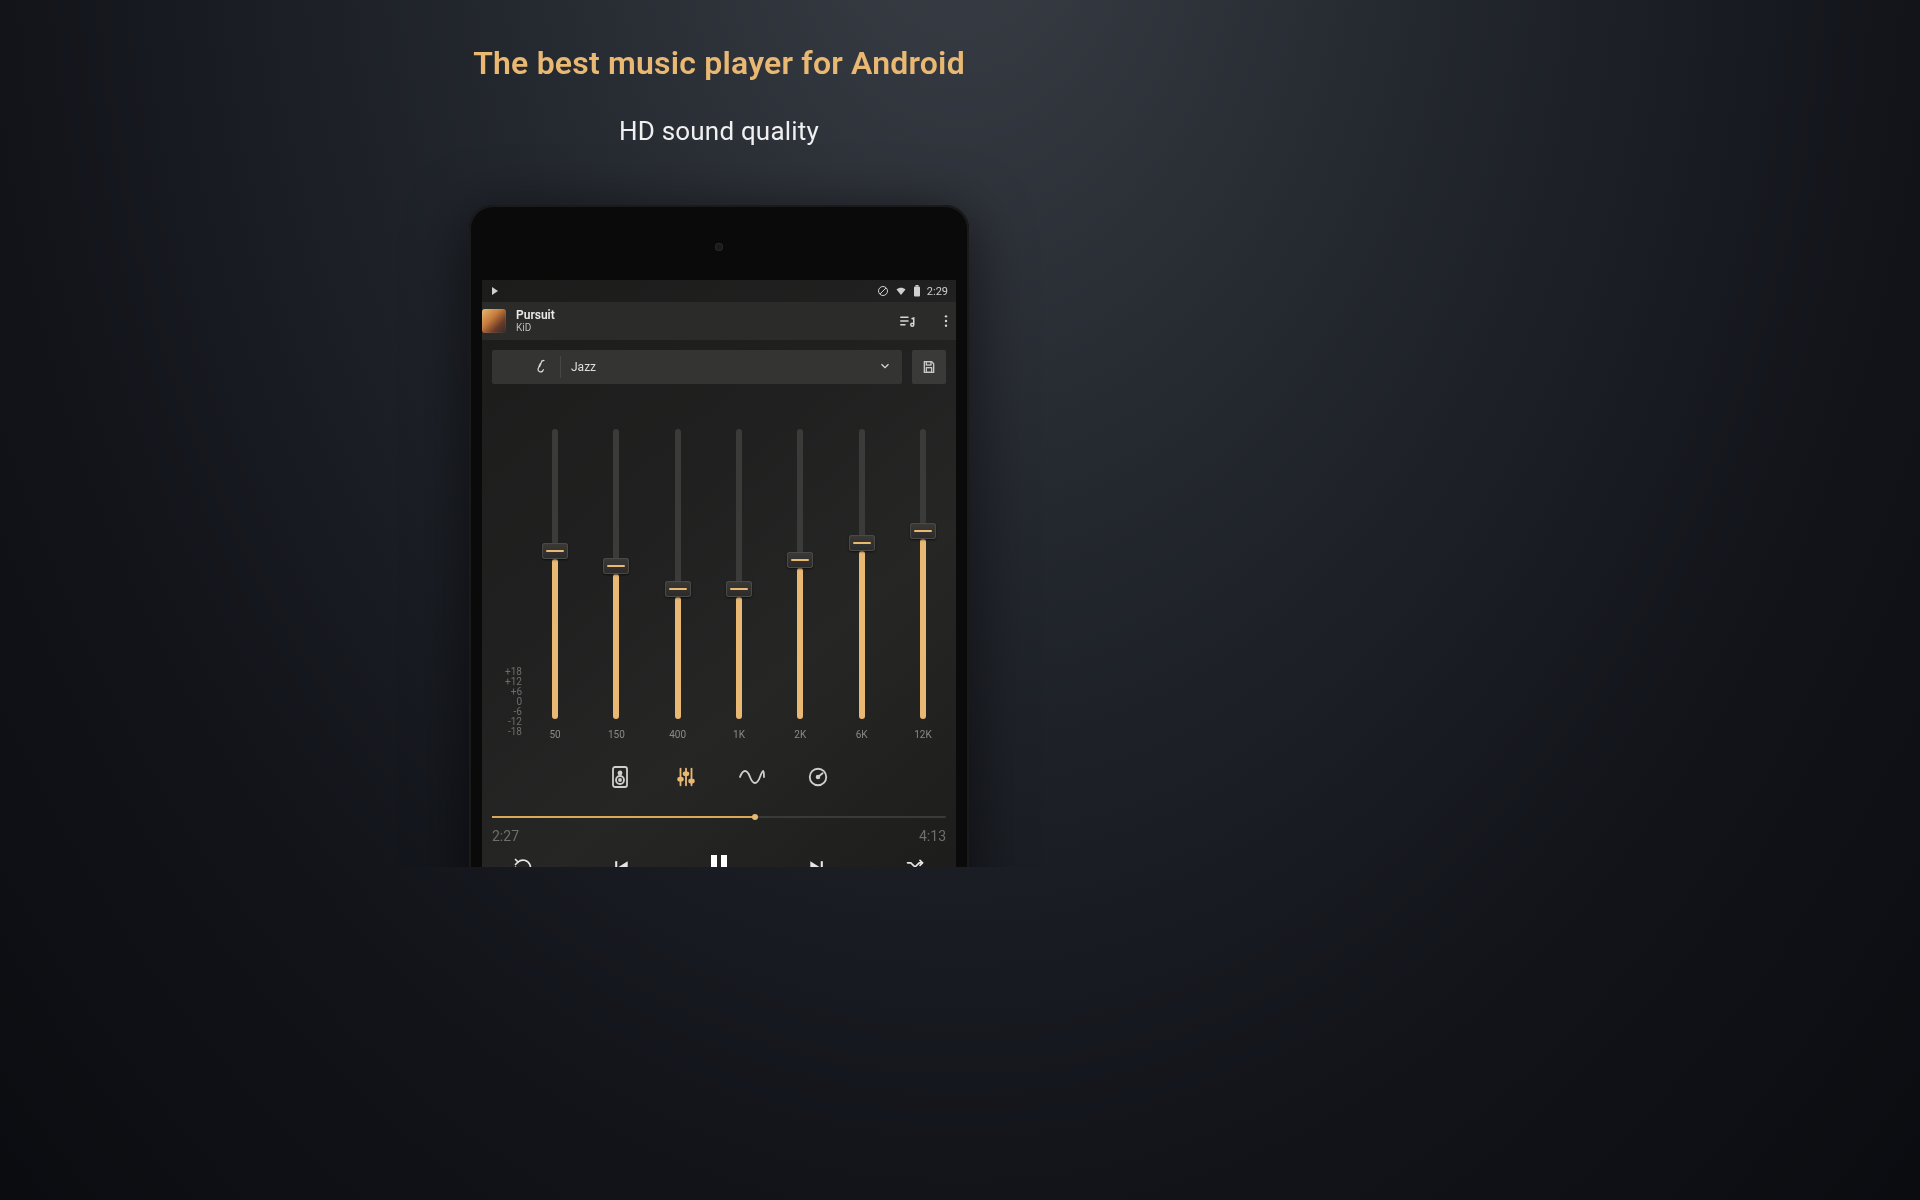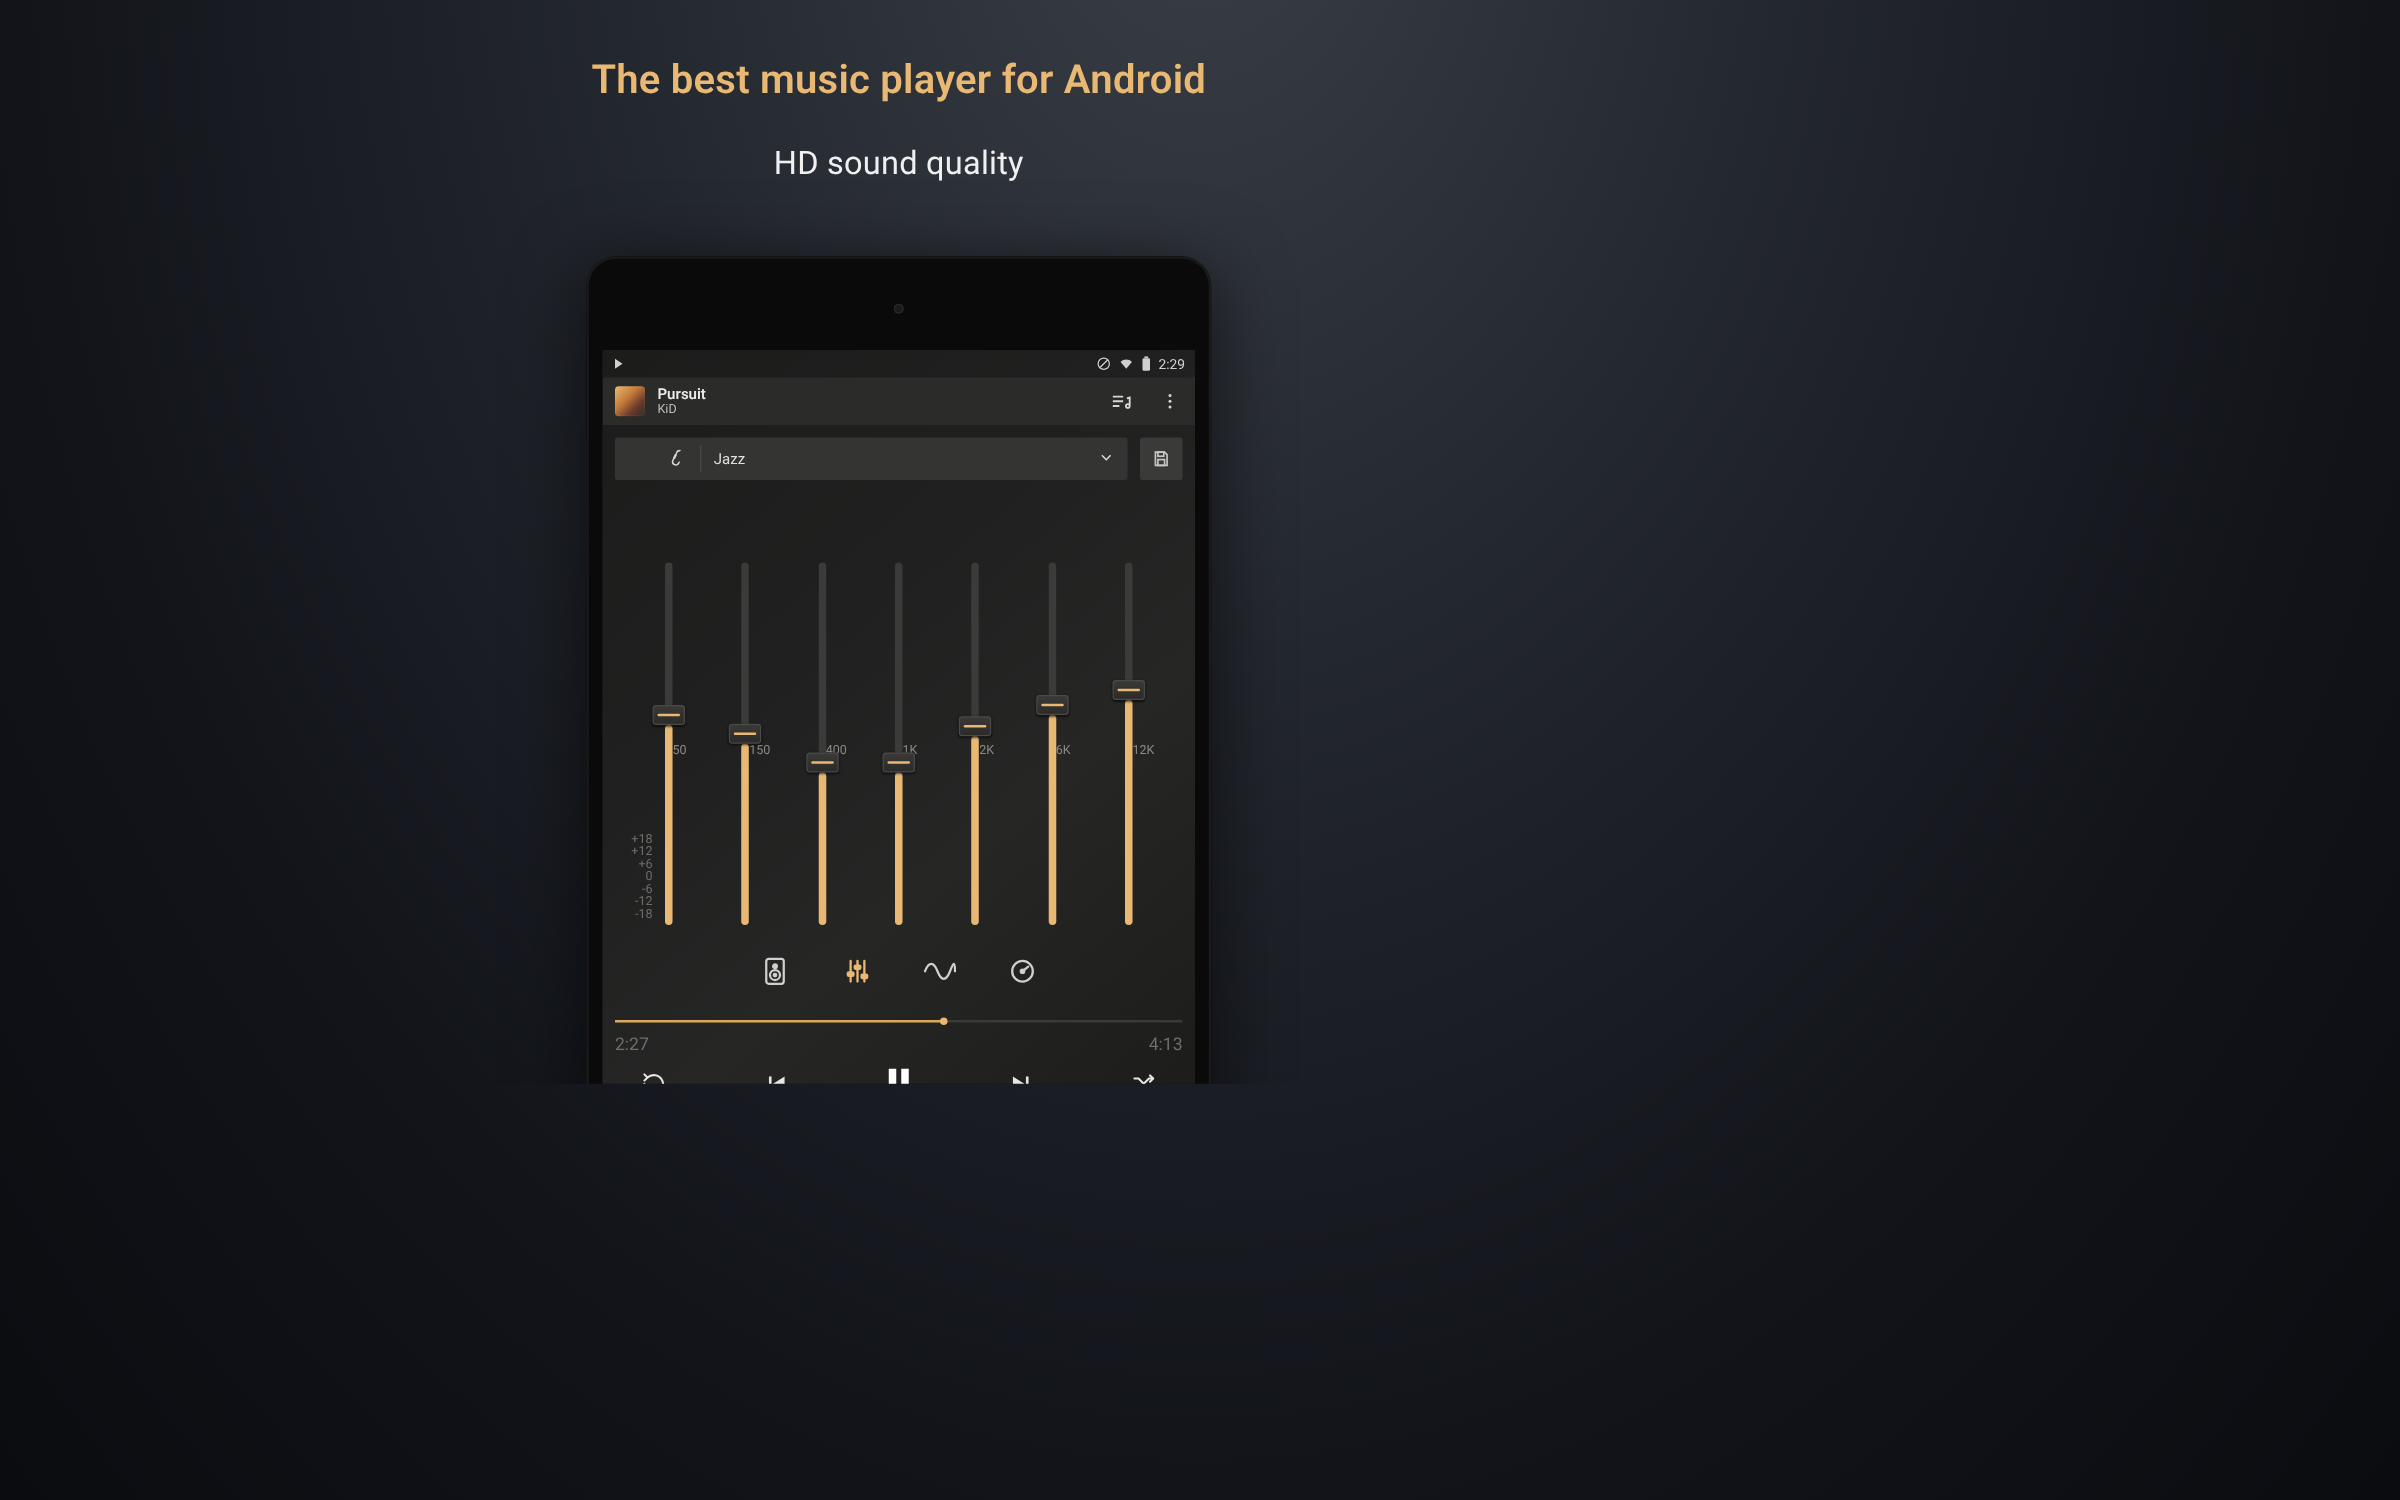--- a/index.html
+++ b/index.html
@@ -47,21 +47,21 @@
   .statusbar{
     height:22px;display:flex;align-items:center;justify-content:space-between;
     padding:0 8px;color:#cfcfcf;font-size:11px;
   }
   .statusbar .left svg{display:block}
   .statusbar .right{display:flex;align-items:center;gap:6px}
   .statusbar .right svg{display:block}
 
   
   .np{
-    height:38px;background:var(--panel);display:flex;align-items:center;gap:10px;padding:0 10px;
+    height:38px;background:var(--panel);display:flex;align-items:center;gap:10px;padding:0 0;
   }
   .np .art{
     width:24px;height:24px;border-radius:3px;
     background:linear-gradient(135deg,#e9b872 0%, #c47a3a 40%, #6b3b2a 70%, #2b2b2b 100%);
     box-shadow: inset 0 0 0 1px rgba(255,255,255,.05);
   }
   .np .meta{line-height:1.1}
   .np .title{color:#eaeaea;font-size:12px;font-weight:600}
   .np .artist{color:#bdbdbd;font-size:10px}
   .np .spacer{flex:1}
@@ -88,21 +88,21 @@
   .eq .ylabels{
     position:absolute;left:0;top:0;bottom:0; width:30px;
     display:flex;flex-direction:column;justify-content:flex-end;
     color:var(--muted2);font-size:10px;text-align:right;padding:3px 0;
   }
   .eq .ylabels div{line-height:1;}
   .eq .bands{
     position:absolute;left:40px;right:0;top:0;bottom:0;
     display:flex;justify-content:space-between;align-items:flex-end;
   }
-  .band{width:46px;display:flex;align-items:center}
+  .band{width:46px;display:flex;flex-direction:column;align-items:center}
   .track{
     position:relative;width:6px;height:290px;background:#3b3b39;border-radius:3px;
   }
   .fill{
     position:absolute;bottom:0;left:0;right:0;border-radius:3px;background:var(--gold);
   }
   .thumb{
     position:absolute;left:50%;transform:translate(-50%,-50%);
     width:26px;height:16px;border-radius:3px;
     background:linear-gradient(#3b3a37,#2b2a28);

